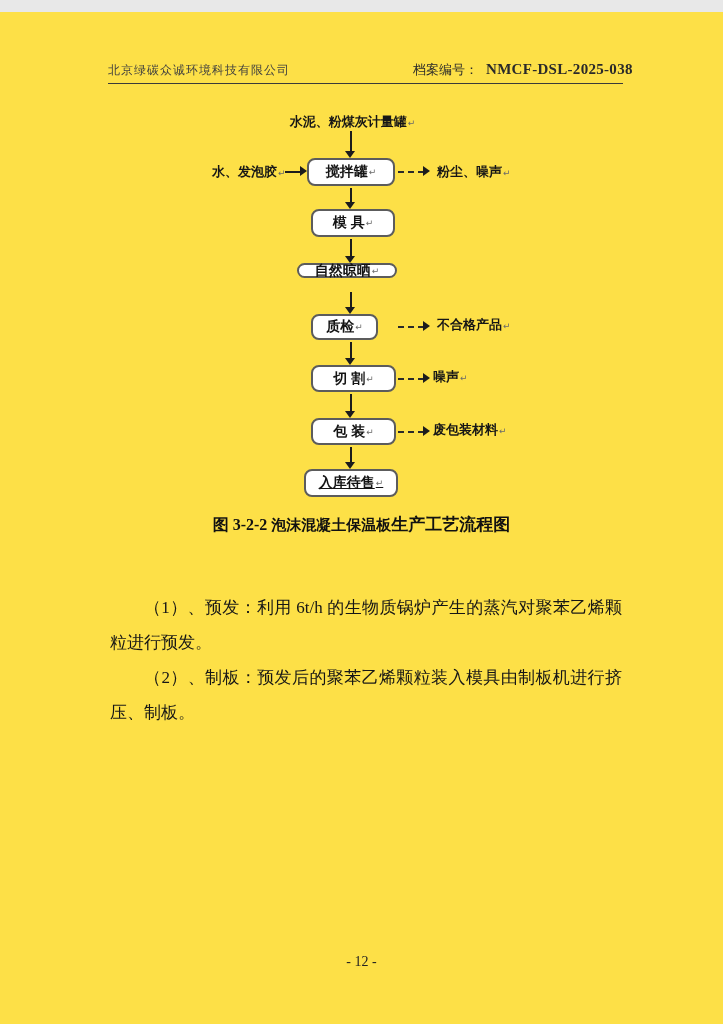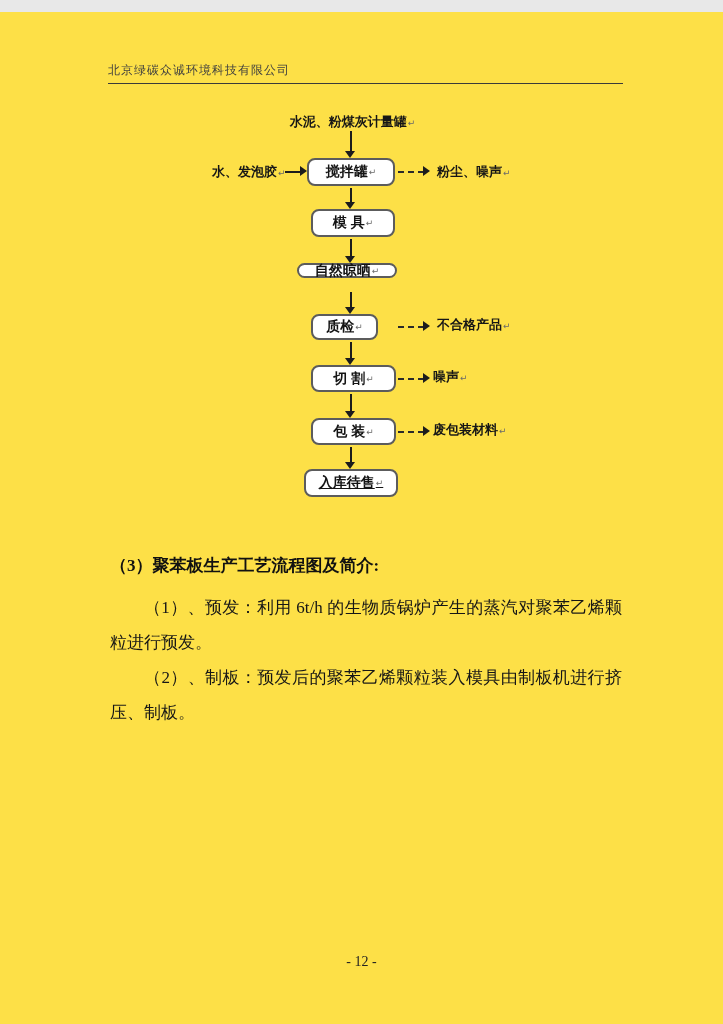--- a/index.html
+++ b/index.html
@@ -53,20 +53,23 @@
   .body-text p { margin:0; text-indent:34px; }
 
   .footer { position:absolute; left:0; top:942px; width:723px; text-align:center; font-size:14px; color:#222; }
 </style>
 </head>
 <body>
 
 <div class="page">
 
   <div class="hdr-company">北京绿碳众诚环境科技有限公司</div>
+  <div class="hdr-archive">
+    <span>档案编号：</span><span class="num">NMCF-DSL-2025-038</span>
+  </div>
   <div class="hdr-rule"></div>
 
   <div class="chart">
 
     <div class="flabel" style="left:260px; top:101px; width:185px; text-align:center;">
       <span>水泥、粉煤灰计量罐</span><span class="ret">↵</span>
     </div>
 
     <div class="varrow" style="top:119px; height:27px;">
         <i class="stem"></i>
@@ -169,22 +172,25 @@
         <i class="stem"></i>
         <i class="head"></i>
       </div>
 
     <div class="fbox" style="left:304px; top:457px; width:94px; height:28px;text-decoration:underline;">
       <span>入库待售</span>
         <span class="ret">↵</span>
     </div>
   </div>
 
+  <div class="caption">
+    <span class="fig">图 3-2-2</span>
+    <span class="sub">泡沫混凝土保温板</span><span class="rest">生产工艺流程图</span>
+  </div>
 
-  <div class="heading">（3）聚苯板生产工艺流程图及简介:</div>
 
   <div class="body-text">
     <p>（1）、预发：利用 6t/h 的生物质锅炉产生的蒸汽对聚苯乙烯颗粒进行预发。</p>
     <p>（2）、制板：预发后的聚苯乙烯颗粒装入模具由制板机进行挤压、制板。</p>
   </div>
 
   <div class="footer">- 12 -</div>
 
 </div>
 

